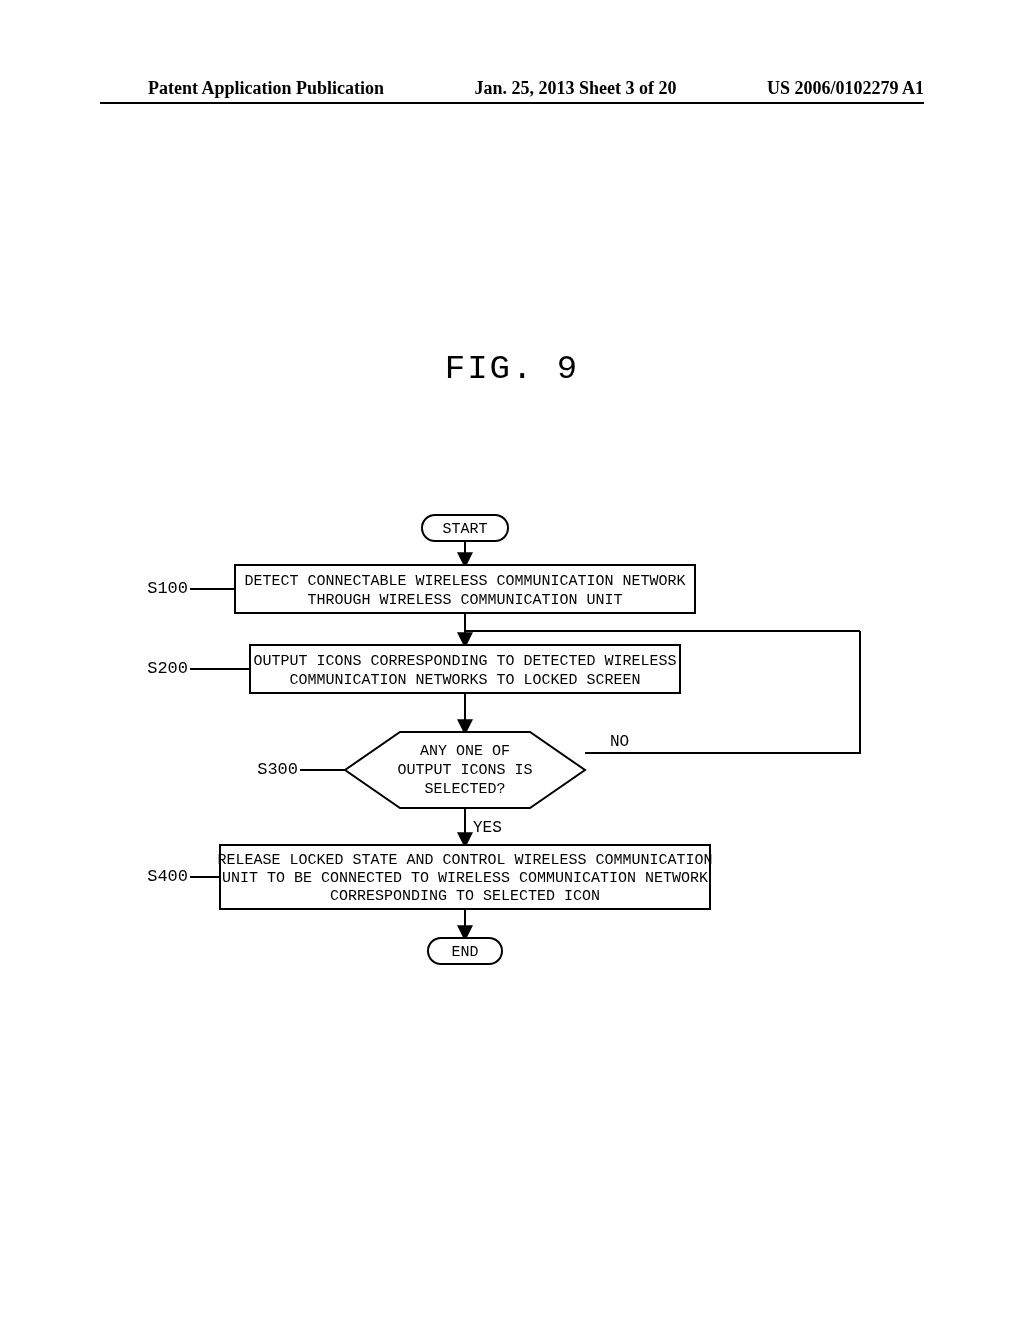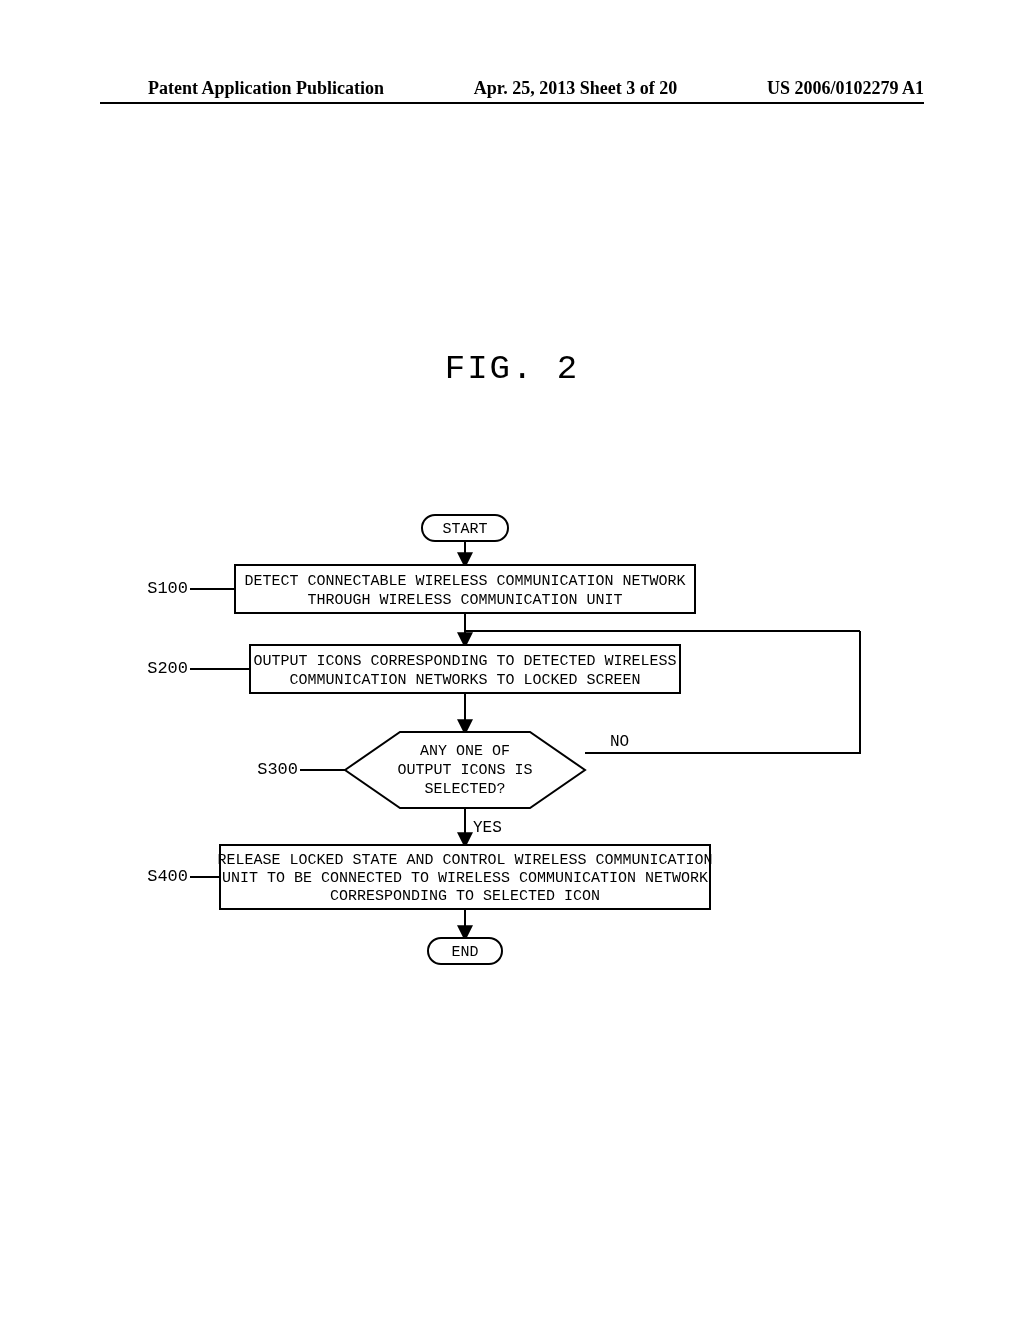--- a/index.html
+++ b/index.html
@@ -74,26 +74,26 @@
     dominant-baseline: middle;
   }
 </style>
 </head>
 <body>
 
 <div class="page">
 
   <div class="header">
     <span>Patent Application Publication</span>
-    <span>Apr. 25, 2013  Sheet 3 of 20</span>
+    <span>Jan. 25, 2013  Sheet 3 of 20</span>
     <span>US 2006/0102279 A1</span>
   </div>
   <div class="header-rule"></div>
 
-  <div class="fig-title">FIG. 2</div>
+  <div class="fig-title">FIG. 9</div>
 
   <svg width="760" height="500">
     <defs>
       <marker id="arrow" viewBox="0 0 10 10" refX="8" refY="5" markerWidth="8" markerHeight="8" orient="auto-start-reverse">
         <path d="M 0 0 L 10 5 L 0 10 z" fill="#000"></path>
       </marker>
     </defs>
 
     <g>
       <rect x="282" y="5" width="86" height="26" rx="13" ry="13" fill="#fff" stroke="#000" stroke-width="2"></rect>

